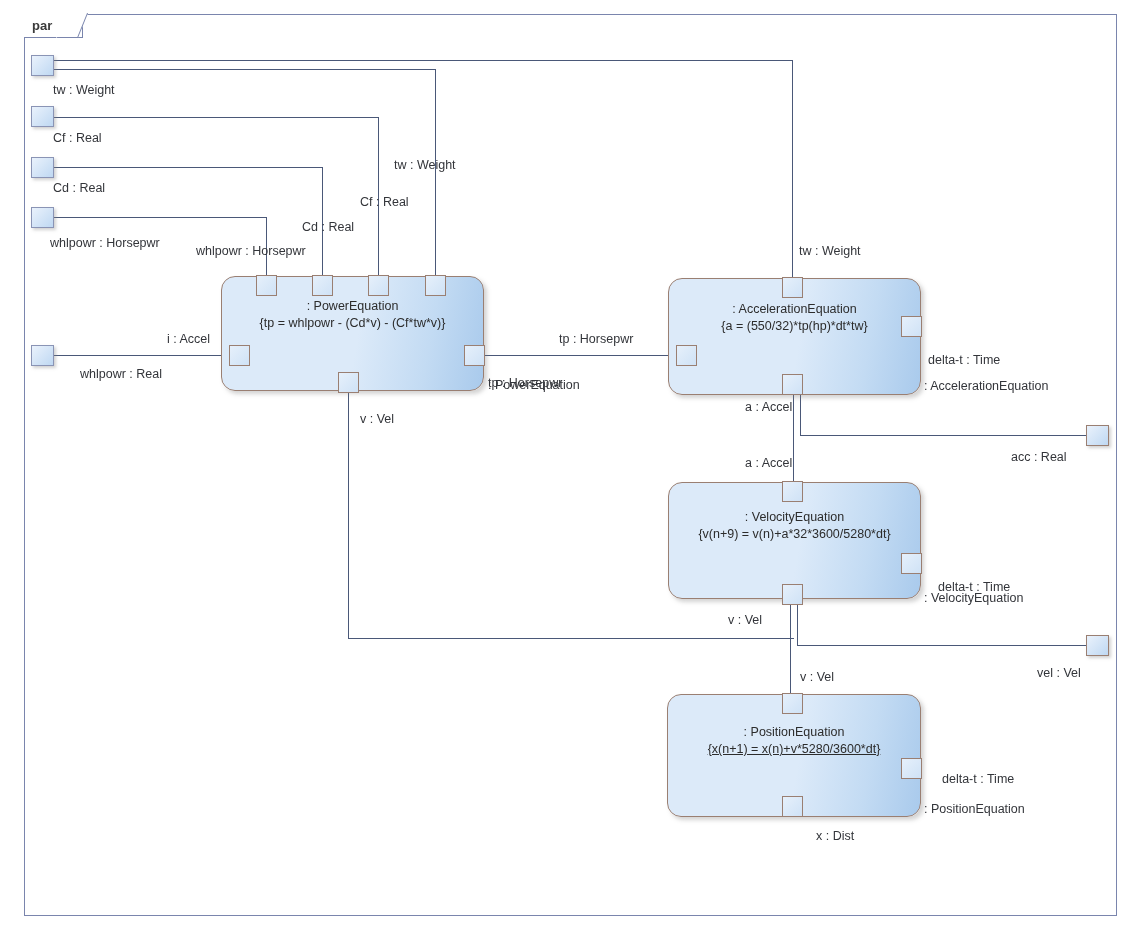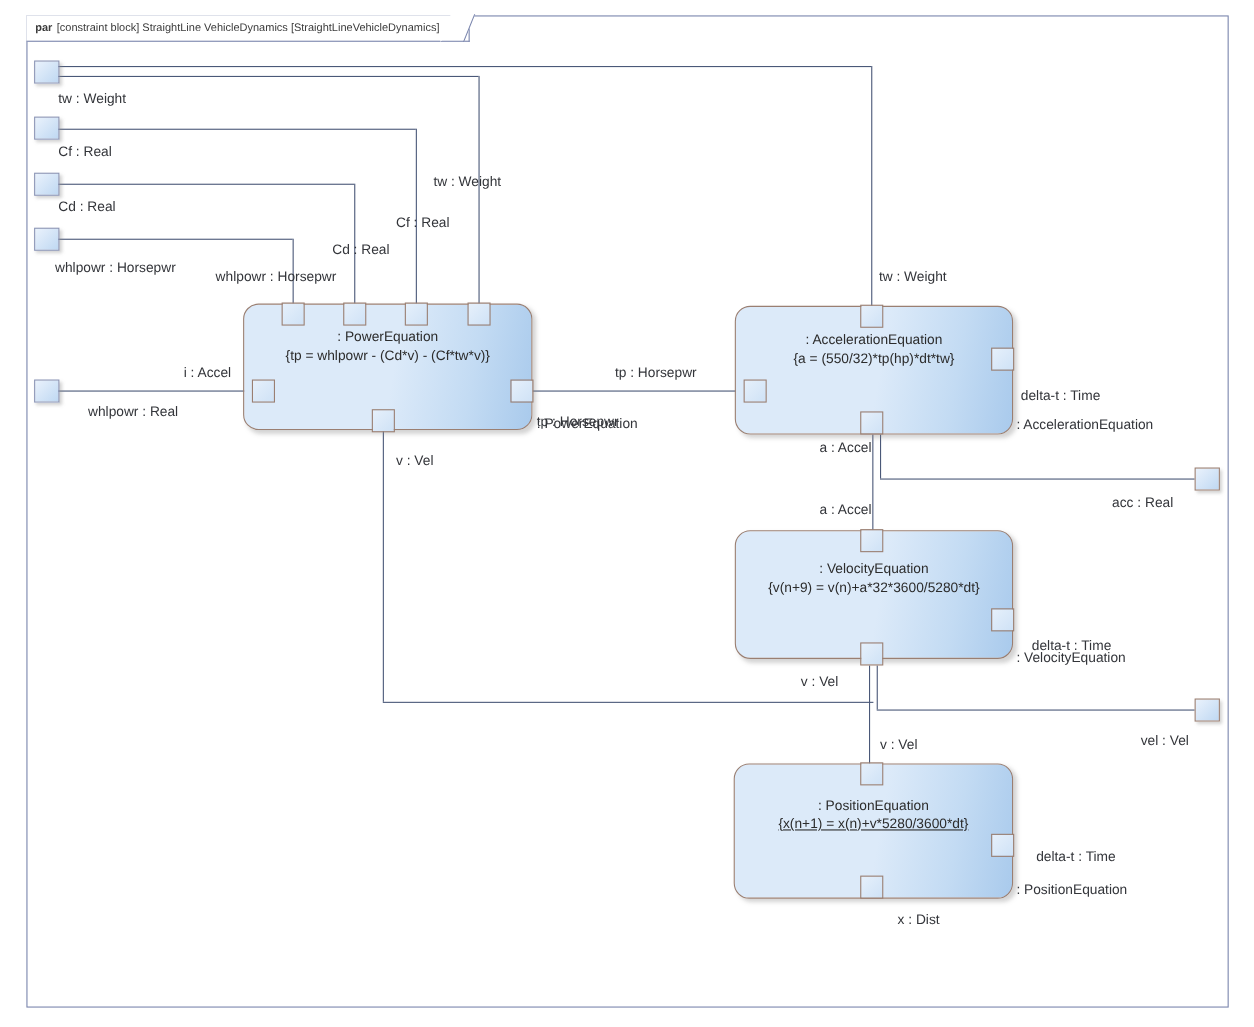--- a/index.html
+++ b/index.html
@@ -26,21 +26,21 @@
   }
   .frame-tab {
     position: absolute;
     left: 24px; top: 14px;
     height: 24px;
     padding: 0 26px 0 8px;
     border: 1px solid #7a85ad;
     border-top: none; border-left: none;
     background: #ffffff;
     display: flex; align-items: center;
-    font-size: 10px; color: #3b3b3b;
+    font-size: 13px; color: #3b3b3b;
     white-space: nowrap;
     z-index: 6;
   }
   .frame-tab .kw { font-weight: bold; margin-right: 4px; }
   .frame-tab-clip {
     position: absolute;
     right: -1px; top: -1px;
     width: 22px; height: 25px;
     background: #ffffff;
     border-left: 1px solid #ffffff;
@@ -107,21 +107,20 @@
   }
 </style>
 </head>
 <body>
 
 <div id="canvas">
 
   <div class="frame"></div>
   <div class="frame-tab">
     <span class="kw">par</span>
-    <span>[constraint block] StraightLine VehicleDynamics [StraightLineVehicleDynamics]</span>
     <span class="frame-tab-clip"></span>
   </div>
 
   <div class="ln h" style="left:48px;  top:60px;  width:744px;"></div>
   <div class="ln v" style="left:792px; top:60px;  height:218px;"></div>
 
   <div class="ln h" style="left:48px;  top:69px;  width:387px;"></div>
   <div class="ln v" style="left:435px; top:69px;  height:207px;"></div>
 
   <div class="ln h" style="left:48px;  top:117px; width:330px;"></div>

